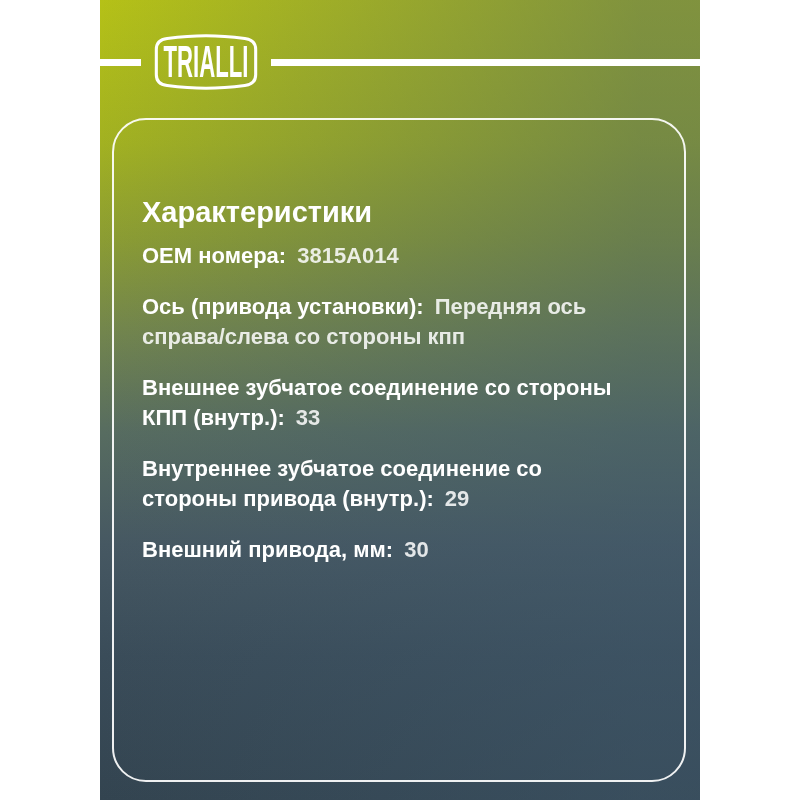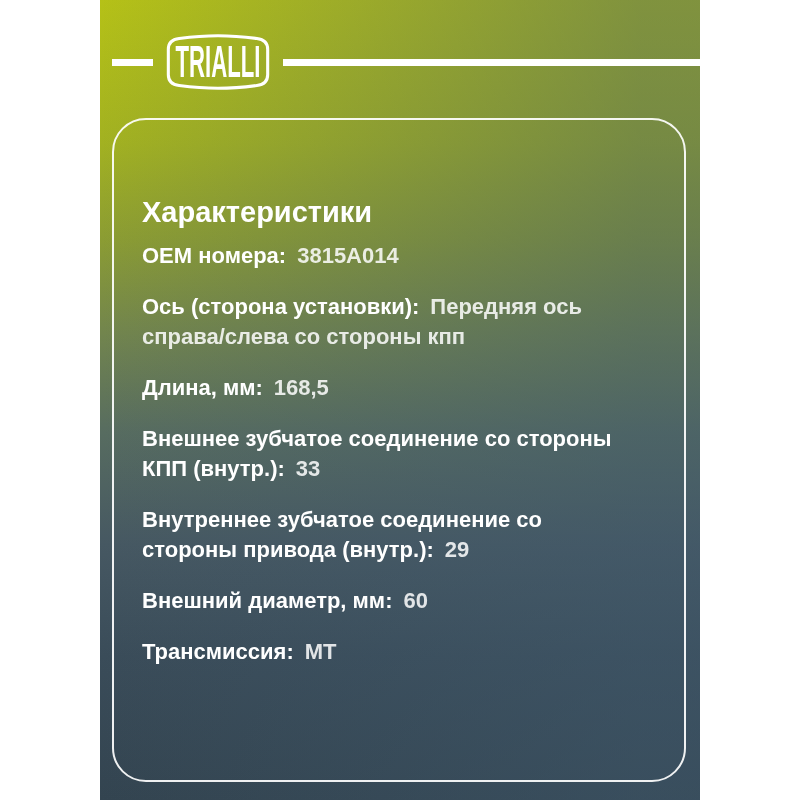--- a/index.html
+++ b/index.html
@@ -32,21 +32,21 @@
         #8b9c33 30%,
         #71844e 42%,
         #576c60 54%,
         #465862 68%,
         #3a4c59 82%,
         #334450 100%);
   }
   .logo-row {
     position: absolute;
     top: 34px;
-    left: 12px;
+    left: 0;
     right: 0;
     height: 56px;
     display: flex;
     align-items: center;
     justify-content: flex-end;
   }
   .rule {
     height: 7px;
     background: #ffffff;
   }
@@ -114,31 +114,29 @@
         <text x="58" y="48" text-anchor="middle" font-family="Liberation Sans, DejaVu Sans, sans-serif" font-weight="bold" font-size="50" fill="#ffffff" textLength="94" lengthAdjust="spacingAndGlyphs">TRIALLI</text>
       </svg>
       <span class="rule rule-right"></span>
     </div>
 
     <div class="spec-box">
       <h1 class="title">Характеристики</h1>
       <div id="rows">
   <p class="row"><span class="lbl">ОЕМ номера:</span><span class="val">3815A014</span></p>
 
-  <p class="row"><span class="lbl">Ось (сторона установки):</span><span class="val">Передняя ось
+  <p class="row"><span class="lbl">Ось (привода установки):</span><span class="val">Передняя ось
 справа/слева со стороны кпп</span></p>
 
-  <p class="row"><span class="lbl">Длина, мм:</span><span class="val">168,5</span></p>
 
   <p class="row"><span class="lbl">Внешнее зубчатое соединение со стороны
 КПП (внутр.):</span><span class="val">33</span></p>
 
   <p class="row"><span class="lbl">Внутреннее зубчатое соединение со
 стороны привода (внутр.):</span><span class="val">29</span></p>
 
-  <p class="row"><span class="lbl">Внешний диаметр, мм:</span><span class="val">60</span></p>
+  <p class="row"><span class="lbl">Внешний привода, мм:</span><span class="val">30</span></p>
 
-  <p class="row"><span class="lbl">Трансмиссия:</span><span class="val">MT</span></p>
 </div>
     </div>
 
   </div>
 </div>
 
 </body></html>

